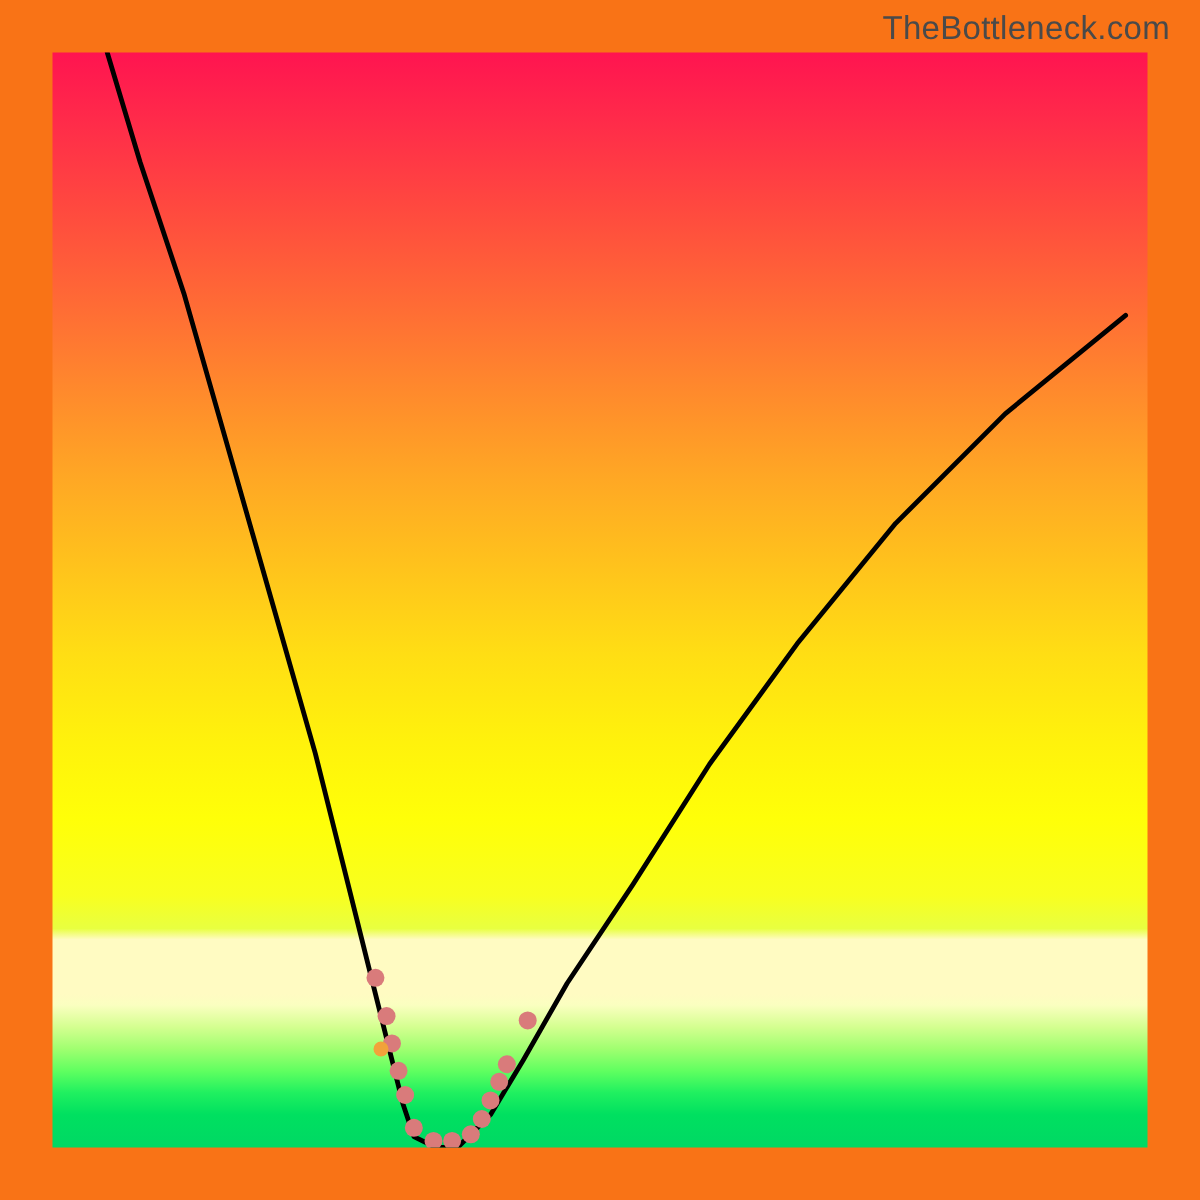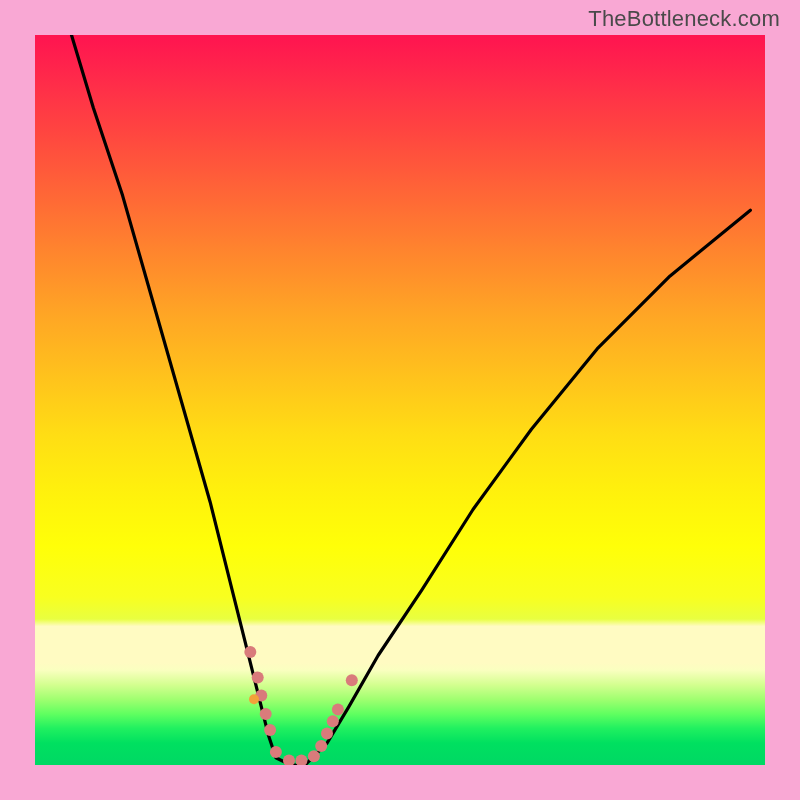--- a/index.html
+++ b/index.html
@@ -6,21 +6,21 @@
     margin: 0;
     padding: 0;
     width: 800px;
     height: 800px;
     overflow: hidden;
     font-family: Arial, sans-serif;
   }
   .outer-frame {
     width: 800px;
     height: 800px;
-    background: #f9a8d4;
+    background: #f97316;
     position: relative;
   }
   .watermark {
     position: absolute;
     top: 6px;
     right: 20px;
     color: #4a4a4a;
     font-size: 22px;
     font-weight: 500;
     z-index: 10;

